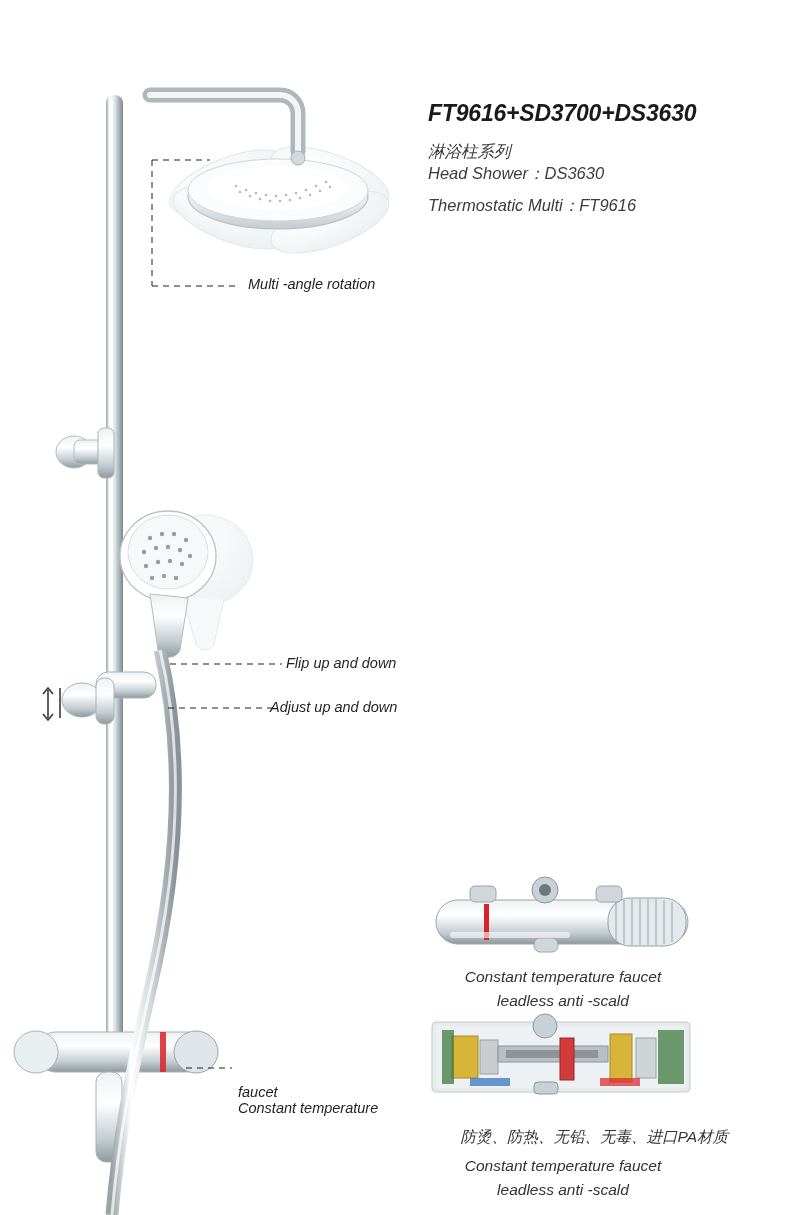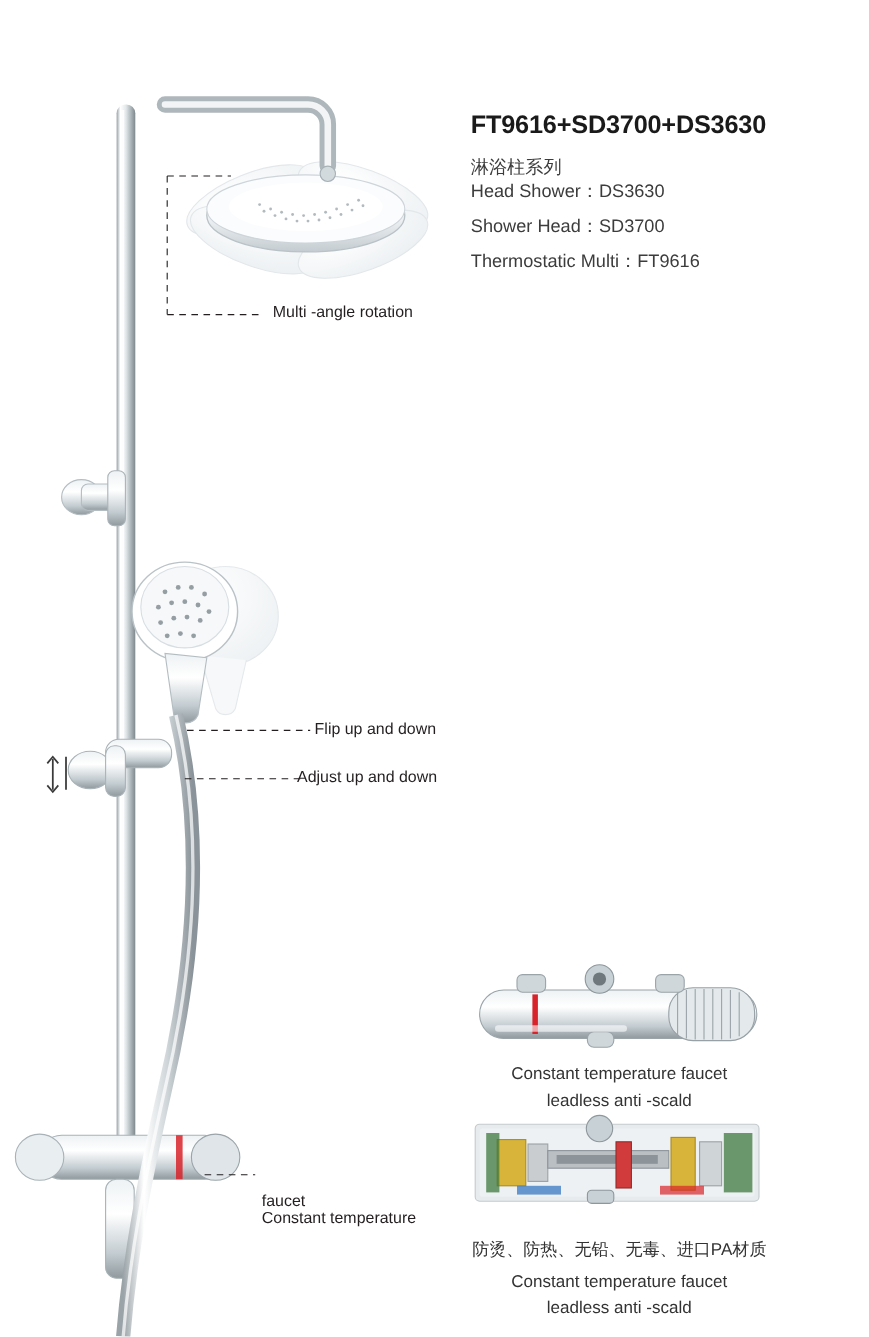--- a/index.html
+++ b/index.html
@@ -13,20 +13,21 @@
     position: relative;
     font-family: "Liberation Sans", sans-serif;
     color: #231f20;
     overflow: hidden;
   }
 
   .page {
     position: relative;
     width: 715px;
     height: 1215px;
+    font-style: italic;
   }
 
   
   .spec-block {
     position: absolute;
     left: 428px;
     top: 100px;
     width: 350px;
   }
   .spec-title {
@@ -58,21 +59,21 @@
 
   
   .cap {
     position: absolute;
     text-align: center;
     font-size: 15.5px;
     color: #333333;
     line-height: 1.45;
     width: 330px;
   }
-  .cap.cn { font-size: 15.5px; }
+  .cap.cn { font-size: 15.5px; text-align: right; }
 
   
   .art { position: absolute; left: 0; top: 0; }
 </style>
 </head>
 <body>
 
 <div class="page">
 
   <svg class="art" width="790" height="1215" viewBox="0 0 790 1215">
@@ -276,21 +277,20 @@
       <rect x="534" y="1082" width="24" height="12" rx="4" fill="#c8d1d6" stroke="#8d979c"></rect>
       <rect x="470" y="1078" width="40" height="8" fill="#2b6fbd" opacity="0.7"></rect>
       <rect x="600" y="1078" width="40" height="8" fill="#d8232a" opacity="0.7"></rect>
     </g>
   </svg>
 
   <div class="spec-block">
     <h1 class="spec-title">FT9616+SD3700+DS3630</h1>
     <div class="spec-series">淋浴柱系列</div>
     <div class="spec-line">Head Shower：DS3630</div>
-    <div class="spec-line">Shower Head：SD3700</div>
     <div class="spec-line">Thermostatic Multi：FT9616</div>
   </div>
 
   <div class="callout" style="left:248px; top:276px;">Multi -angle rotation</div>
 
   <div class="callout" style="left:286px; top:655px;">Flip up and down</div>
 
   <div class="callout" style="left:270px; top:699px;text-align:right;">Adjust up and down</div>
 
   <div class="callout" style="left:238px; top:1100px;">Constant temperature</div>

